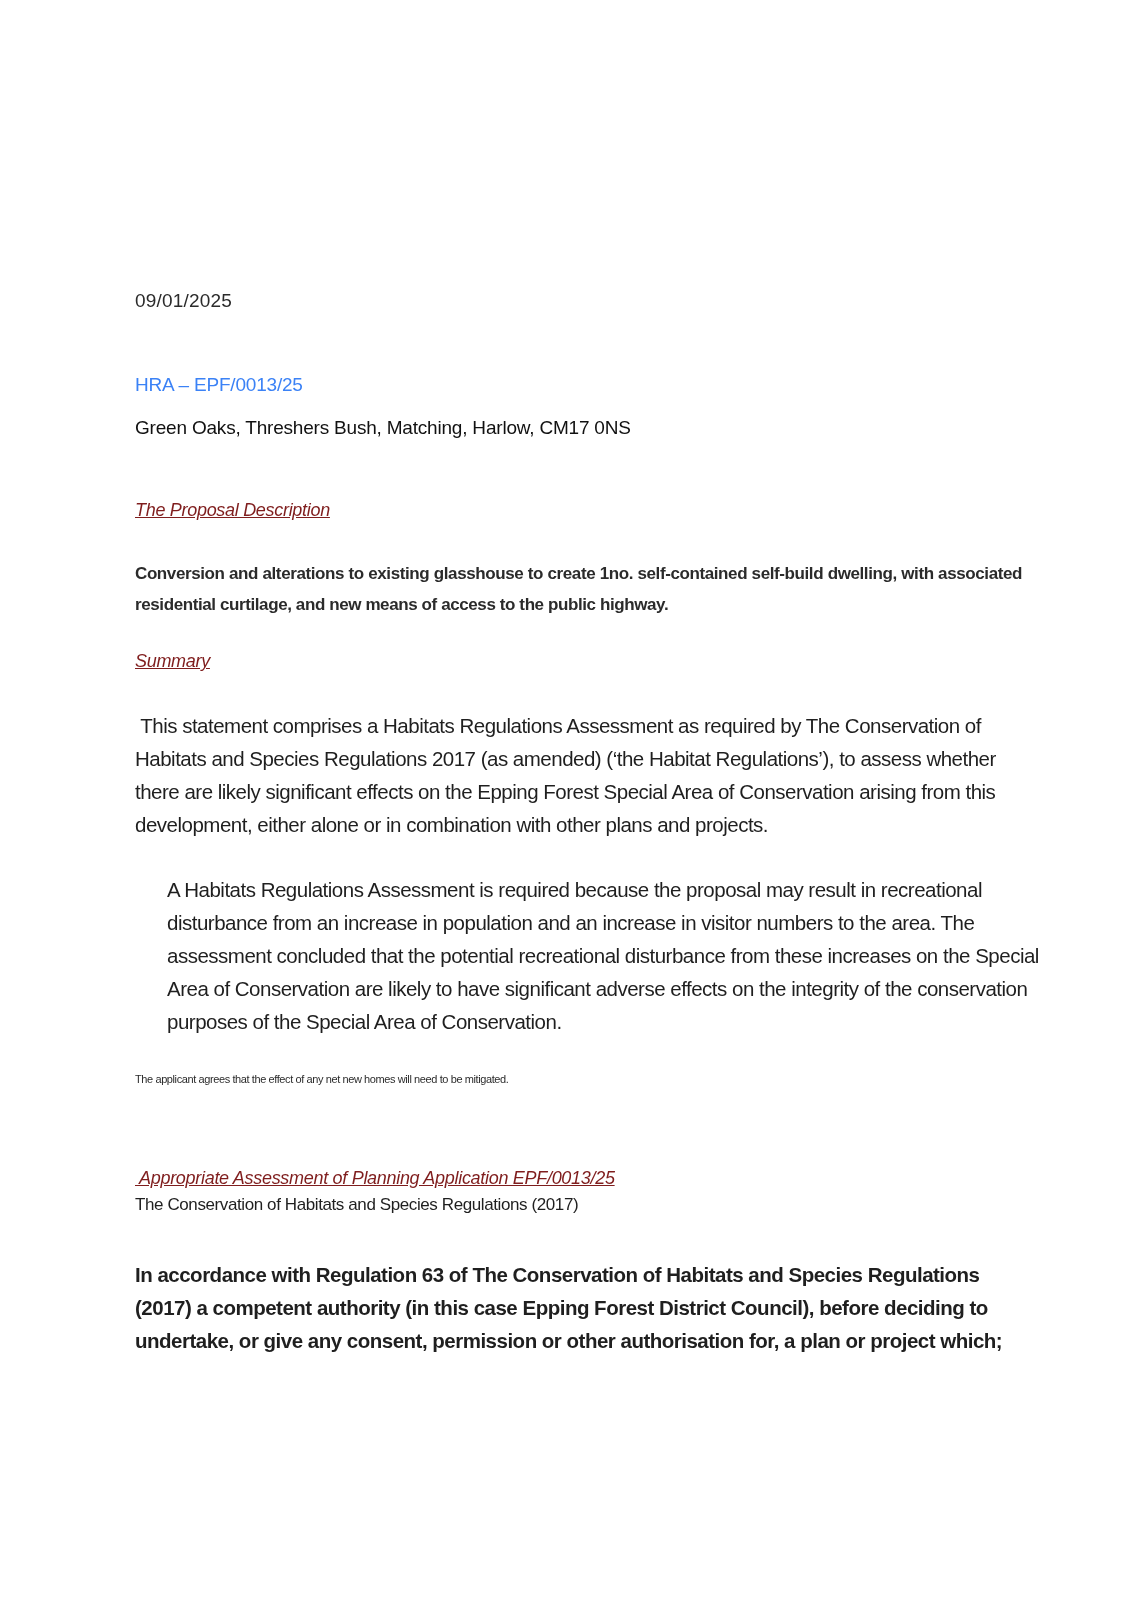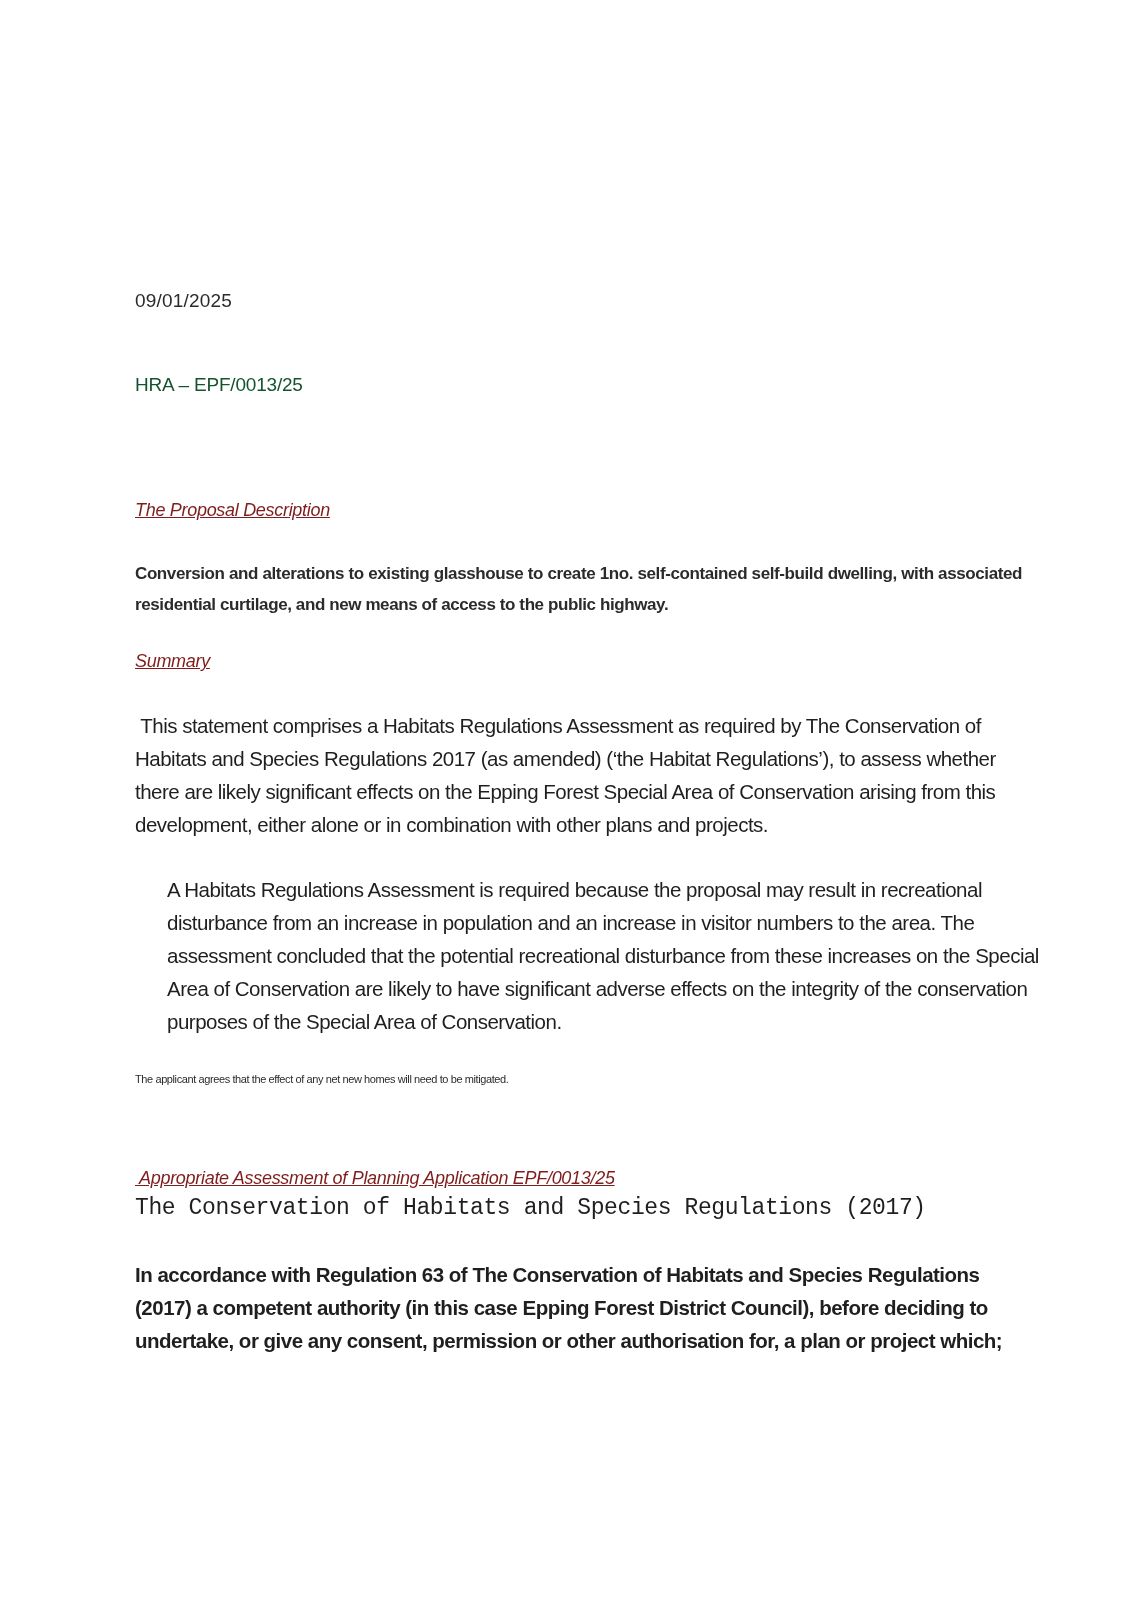--- a/index.html
+++ b/index.html
@@ -30,21 +30,21 @@
     }
     .date {
       top: 290px;
       font-size: 19px;
       color: #2b2b2b;
       letter-spacing: 0.2px;
     }
     .ref {
       top: 374px;
       font-size: 19px;
-      color: #14532d;
+      color: #3b82f6;
       letter-spacing: -0.2px;
     }
     .address {
       top: 417px;
       font-size: 19px;
       color: #111;
       letter-spacing: -0.2px;
     }
     .heading {
       font-size: 18px;
@@ -84,37 +84,37 @@
       top: 1073px;
       font-size: 11px;
       color: #2b2b2b;
       letter-spacing: -0.4px;
       white-space: nowrap;
     }
     .regs-title {
       position: absolute;
       left: 135px;
       top: 1195px;
-      font-size: 23px;
+      font-size: 17px;
       color: #1f1f1f;
       letter-spacing: -0.4px;
       white-space: nowrap;
-      font-family: Liberation Mono, monospace;
     }
     .p-reg63 { top: 1258px; font-weight: bold; }
   </style>
 </head>
 <body>
 
 <div class="page">
 
   <div class="abs date">09/01/2025</div>
 
   <div class="abs ref">HRA – EPF/0013/25</div>
 
+  <div class="abs address">Green Oaks, Threshers Bush, Matching, Harlow, CM17 0NS</div>
 
   <div class="abs heading h-proposal">The Proposal Description</div>
 
   <div class="para-small p-proposal">Conversion and alterations to existing glasshouse to create 1no. self-contained self-build dwelling, with associated residential curtilage, and new means of access to the public highway.</div>
 
   <div class="abs heading h-summary">Summary</div>
 
   <div class="para-large p-summary1" style="white-space: pre-wrap;"> This statement comprises a Habitats Regulations Assessment as required by The Conservation of Habitats and Species Regulations 2017 (as amended) (‘the Habitat Regulations’), to assess whether there are likely significant effects on the Epping Forest Special Area of Conservation arising from this development, either alone or in combination with other plans and projects.</div>
 
   <div class="para-large p-summary2">A Habitats Regulations Assessment is required because the proposal may result in recreational disturbance from an increase in population and an increase in visitor numbers to the area. The assessment concluded that the potential recreational disturbance from these increases on the Special Area of Conservation are likely to have significant adverse effects on the integrity of the conservation purposes of the Special Area of Conservation.</div>

